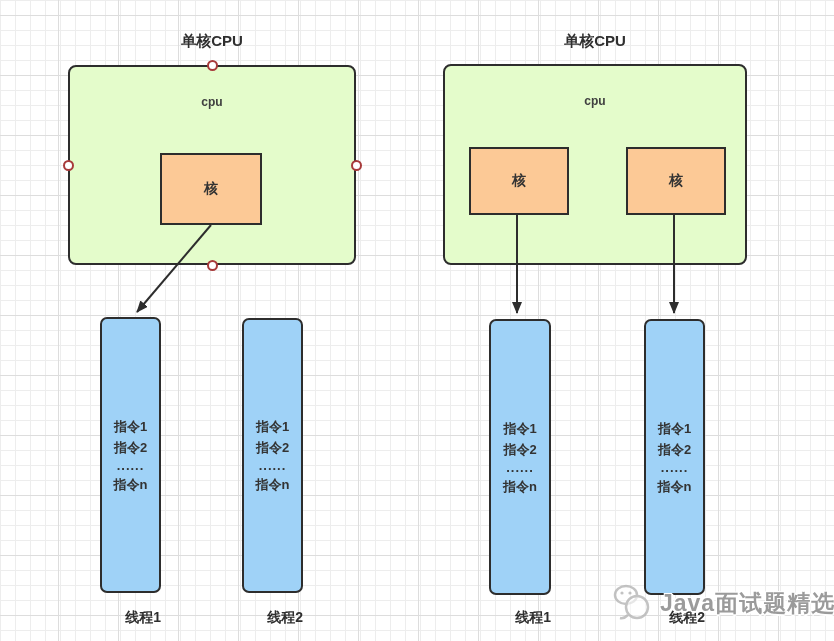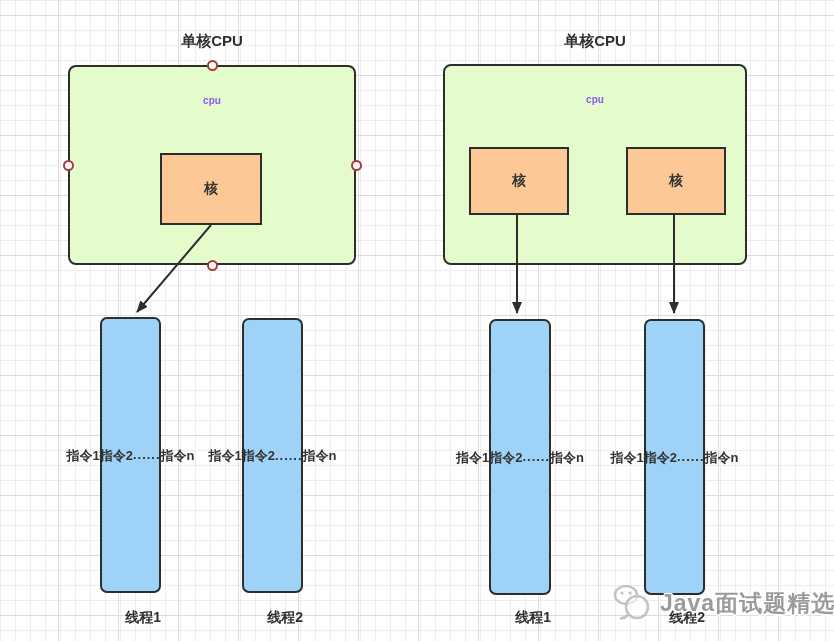--- a/index.html
+++ b/index.html
@@ -29,37 +29,37 @@
     position: absolute;
     background: #e4fccb;
     border: 2px solid #2d2d2d;
     border-radius: 8px;
     box-sizing: border-box;
   }
   .cpu-label {
     position: absolute;
     left: 0; right: 0; top: 28px;
     text-align: center;
-    font-size: 10px; font-weight: bold; color: #8b5cf6;
+    font-size: 12px; font-weight: bold; color: #404040;
   }
   .core-box {
     position: absolute;
     background: #fcc996;
     border: 2px solid #2d2d2d;
     box-sizing: border-box;
     display: flex; align-items: center; justify-content: center;
     font-size: 14px; font-weight: bold; color: #333333;
   }
   .thread-box {
     position: absolute;
     background: #9fd2f7;
     border: 2px solid #2d2d2d;
     border-radius: 7px;
     box-sizing: border-box;
-    display: flex; flex-direction: row;
+    display: flex; flex-direction: column;
     align-items: center; justify-content: center;
   }
   .instr-line {
     font-size: 13px; font-weight: bold; color: #333333;
     line-height: 21px; white-space: nowrap;
   }
   .instr-line.dots { line-height: 16px; letter-spacing: 1px; }
   .thread-label {
     position: absolute;
     font-size: 14px; font-weight: bold; color: #2f2f2f;

